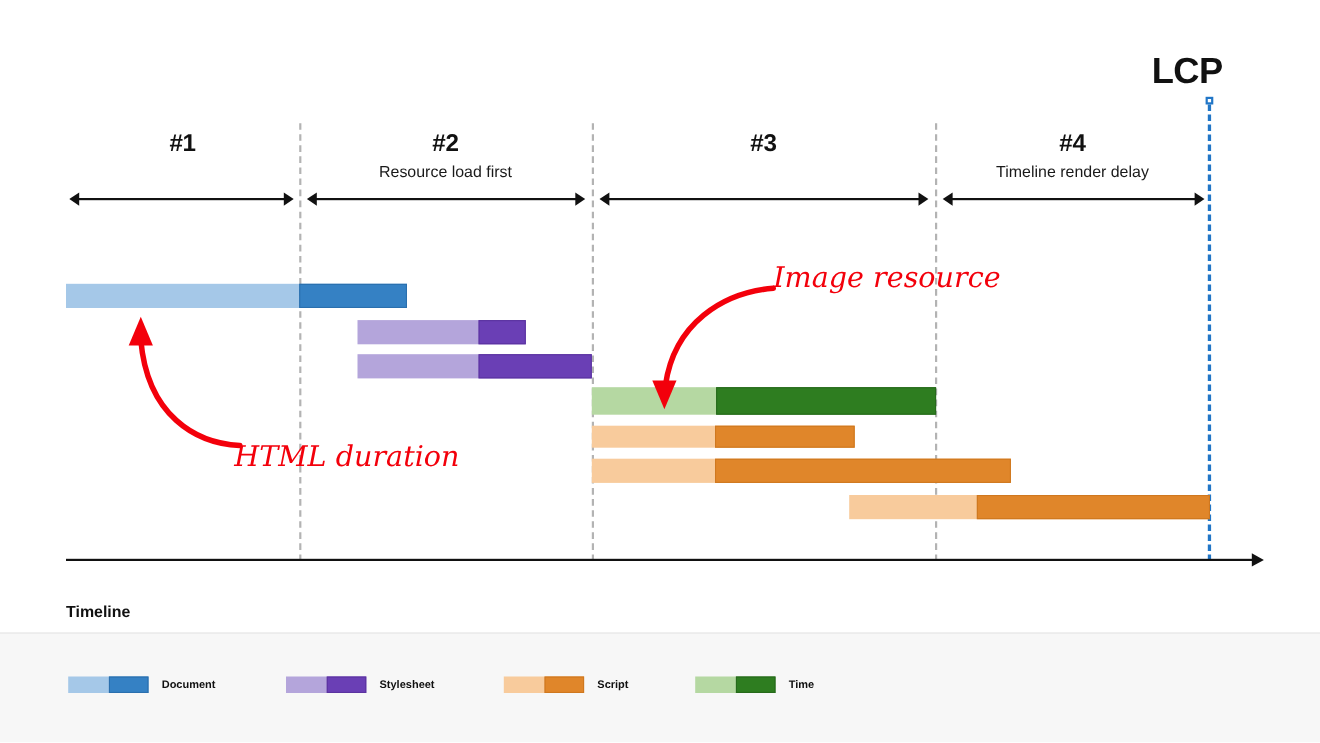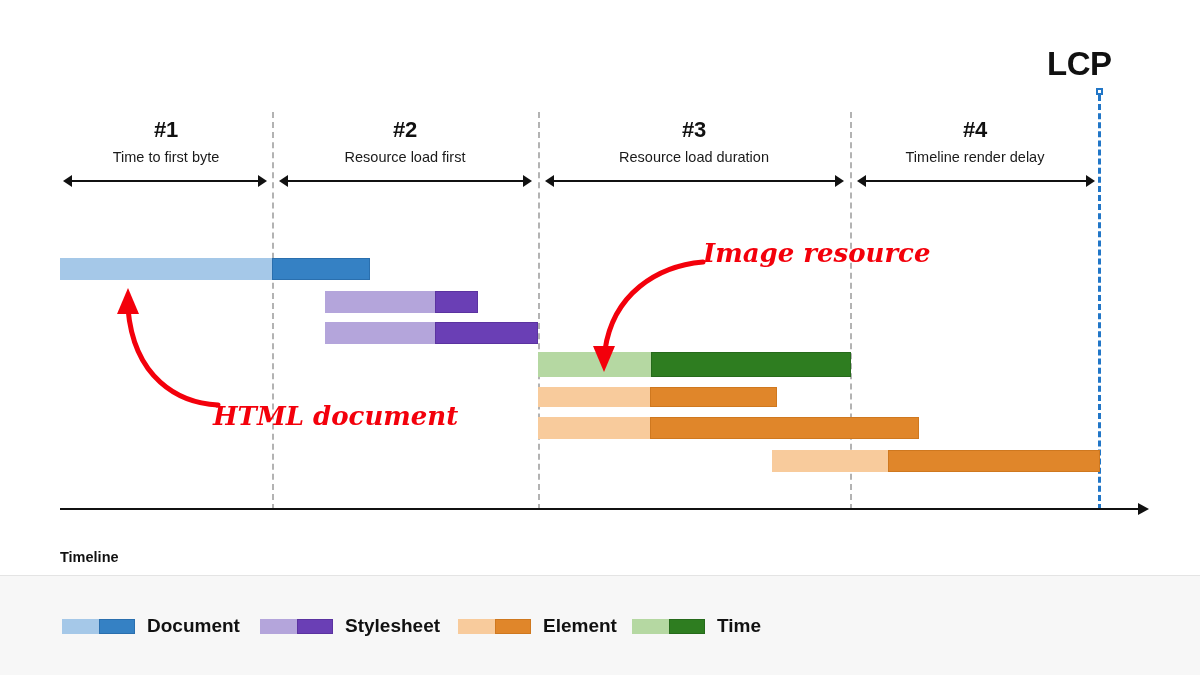--- a/index.html
+++ b/index.html
@@ -121,21 +121,21 @@
     line-height: 1;
     margin-top: 20px;
   }
 
   
   .note {
     position: absolute;
     color: #f3000b;
     font-family: "DejaVu Serif", serif;
     font-style: italic;
-    font-weight: 700;
+    font-weight: 400;
     font-size: 26px;
     line-height: 1;
     white-space: nowrap;
   }
   .note-arrow { position: absolute; overflow: visible; }
 
   
   .legend-band {
     position: absolute;
     left: 0;
@@ -148,21 +148,21 @@
     display: flex;
     align-items: center;
   }
   .legend-item {
     display: flex;
     align-items: center;
   }
   .legend-swatch { display: flex; height: 15px; width: 73px; }
   .legend-swatch i { display: block; height: 100%; width: 50%; }
   .legend-text {
-    font-size: 19px;
+    font-size: 10px;
     font-weight: 700;
     color: #111111;
     margin-left: 12px;
     white-space: nowrap;
   }
 </style>
 </head>
 <body>
 
 <div class="canvas">
@@ -170,29 +170,27 @@
   <div class="lcp-label" style="left:1047px; top:47px;">LCP</div>
   <div class="lcp-cap" style="left:1096px; top:88px;"></div>
   <div class="lcp-line" style="left:1098px; top:95px; height:415px;"></div>
 
   <div class="divider" style="left:272px; top:112px; height:398px;"></div>
   <div class="divider" style="left:538px; top:112px; height:398px;"></div>
   <div class="divider" style="left:850px; top:112px; height:398px;"></div>
 
   <div class="phase" style="left:60px; top:118px; width:212px;">
     <div class="phase-num">#1</div>
-    <div class="phase-name">Time to first byte</div>
   </div>
   <div class="phase" style="left:272px; top:118px; width:266px;">
     <div class="phase-num">#2</div>
     <div class="phase-name">Resource load first</div>
   </div>
   <div class="phase" style="left:538px; top:118px; width:312px;">
     <div class="phase-num">#3</div>
-    <div class="phase-name">Resource load duration</div>
   </div>
   <div class="phase" style="left:850px; top:118px; width:250px;">
     <div class="phase-num">#4</div>
     <div class="phase-name">Timeline render delay</div>
   </div>
 
   <div class="arrow-row" style="left:63px; top:174px; width:204px;">
     <div class="head left"></div>
     <div class="shaft"></div>
     <div class="head right"></div>
@@ -249,21 +247,21 @@
   </div>
 
   <div class="axis" style="left:60px; top:508px; width:1080px;"></div>
   <div class="axis-head" style="left:1138px; top:503px;"></div>
   <div class="axis-label" style="left:60px; top:530px;">Timeline</div>
 
   <svg class="note-arrow" width="200" height="160" style="left:108px; top:283px;" viewBox="0 0 200 160">
     <path d="M110,122 C70,120 26,95 20,26" fill="none" stroke="#f3000b" stroke-width="5" stroke-linecap="round"></path>
     <path d="M20,5 L31,31 L9,31 Z" fill="#f3000b"></path>
   </svg>
-  <div class="note" style="left:213px; top:403px;">HTML document</div>
+  <div class="note" style="left:213px; top:403px;">HTML duration</div>
 
   <svg class="note-arrow" width="140" height="140" style="left:585px; top:238px;" viewBox="0 0 140 140">
     <path d="M118,24 C72,28 28,56 20,112" fill="none" stroke="#f3000b" stroke-width="5" stroke-linecap="round"></path>
     <path d="M19,134 L8,108 L30,108 Z" fill="#f3000b"></path>
   </svg>
   <div class="note" style="left:703px; top:240px;">Image resource</div>
 
   <div class="legend-band" style="top:575px; height:100px;"></div>
   <div class="legend-items" style="left:62px; top:615px;">
 
@@ -281,21 +279,21 @@
         <i style="background:#6a3fb5; border:1px solid #5b33a0; box-sizing:border-box;"></i>
       </div>
       <span class="legend-text">Stylesheet</span>
     </div>
 
     <div class="legend-item" style="width:174px;">
       <div class="legend-swatch">
         <i style="background:#f8cb9c;"></i>
         <i style="background:#e0862a; border:1px solid #cf781f; box-sizing:border-box;"></i>
       </div>
-      <span class="legend-text">Element</span>
+      <span class="legend-text">Script</span>
     </div>
 
     <div class="legend-item">
       <div class="legend-swatch">
         <i style="background:#b5d8a2;"></i>
         <i style="background:#2e7d20; border:1px solid #266a1b; box-sizing:border-box;"></i>
       </div>
       <span class="legend-text">Time</span>
     </div>
 

